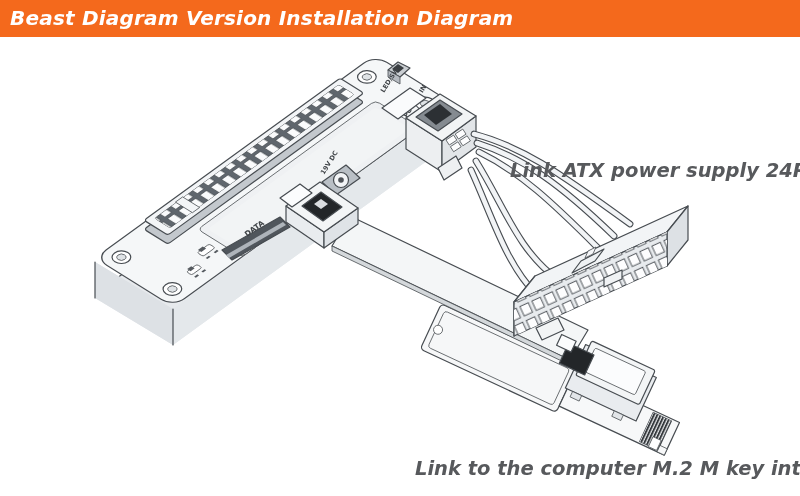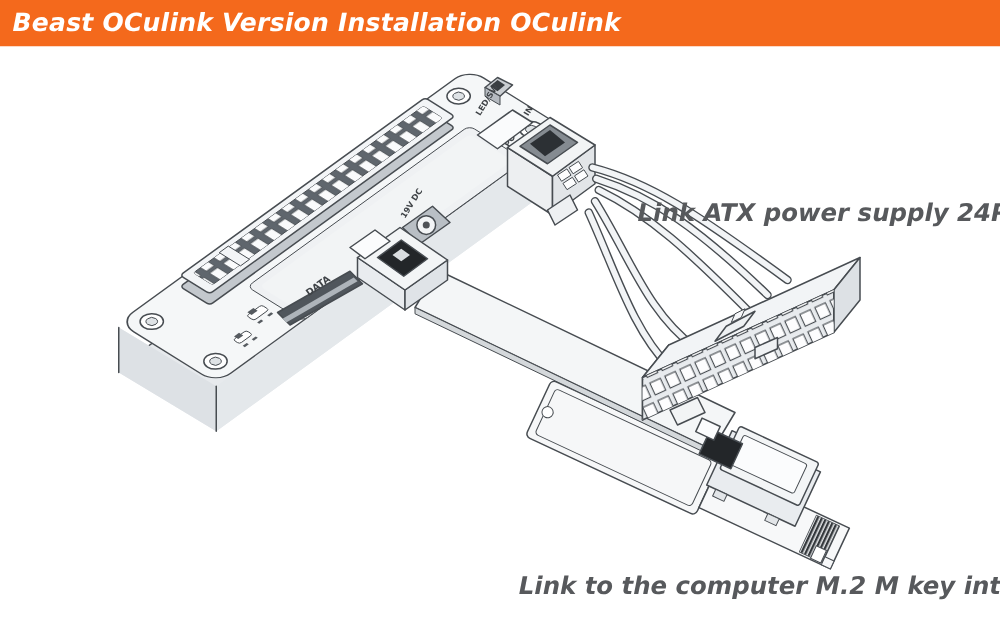--- a/index.html
+++ b/index.html
@@ -185,18 +185,18 @@
       <polygon points="514,302 667,232 667,266 514,336" fill="#e8ebee" class="ol"></polygon>
       <polygon points="514,302 667,232 667,266 514,336" fill="url(#pins)" stroke="none"></polygon>
       <polygon points="572,273 595,261 604,249 581,261" fill="#eef1f3" class="ol"></polygon>
       <polygon points="585,258 593,254 596,247 588,251" fill="#f5f6f8" class="olt"></polygon>
       <polygon points="604,278 622,270 622,279 604,287" fill="#f0f2f4" class="ol"></polygon>
       <polygon points="536,328 558,318 564,330 542,340" fill="#f2f4f5" class="ol"></polygon>
     </g>
   </svg>
 
   <div class="banner">
-    <h1>Beast OCulink Version Installation OCulink</h1>
+    <h1>Beast Diagram Version Installation Diagram</h1>
   </div>
 
   <div class="caption" id="cap-atx">Link ATX power supply 24P port</div>
   <div class="caption" id="cap-m2">Link to the computer M.2 M key interface</div>
 </div>
 
 </body></html>

